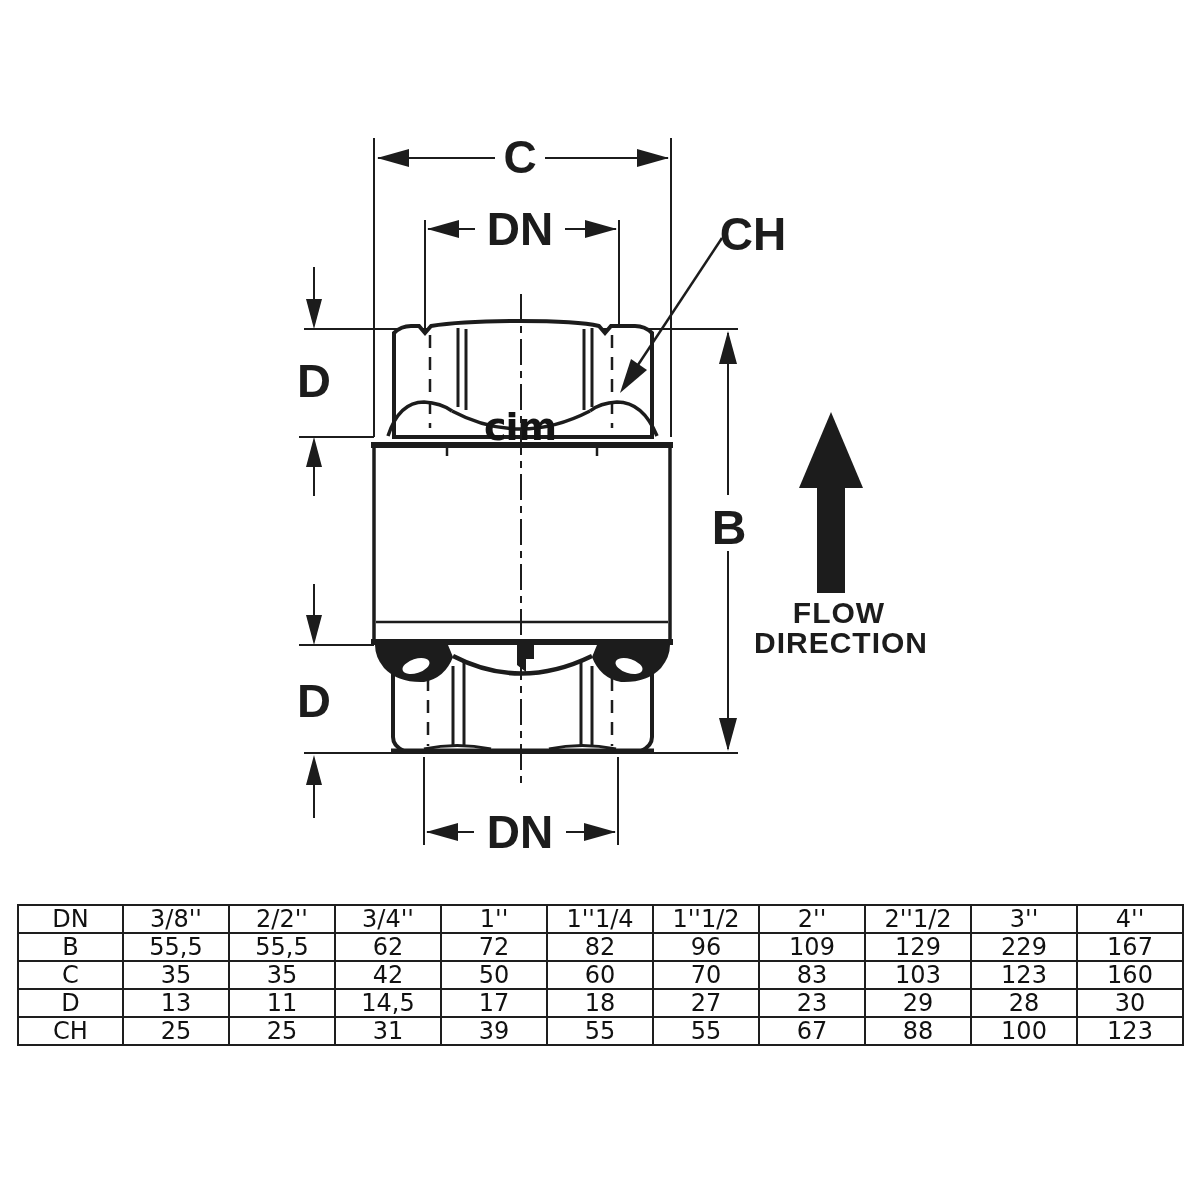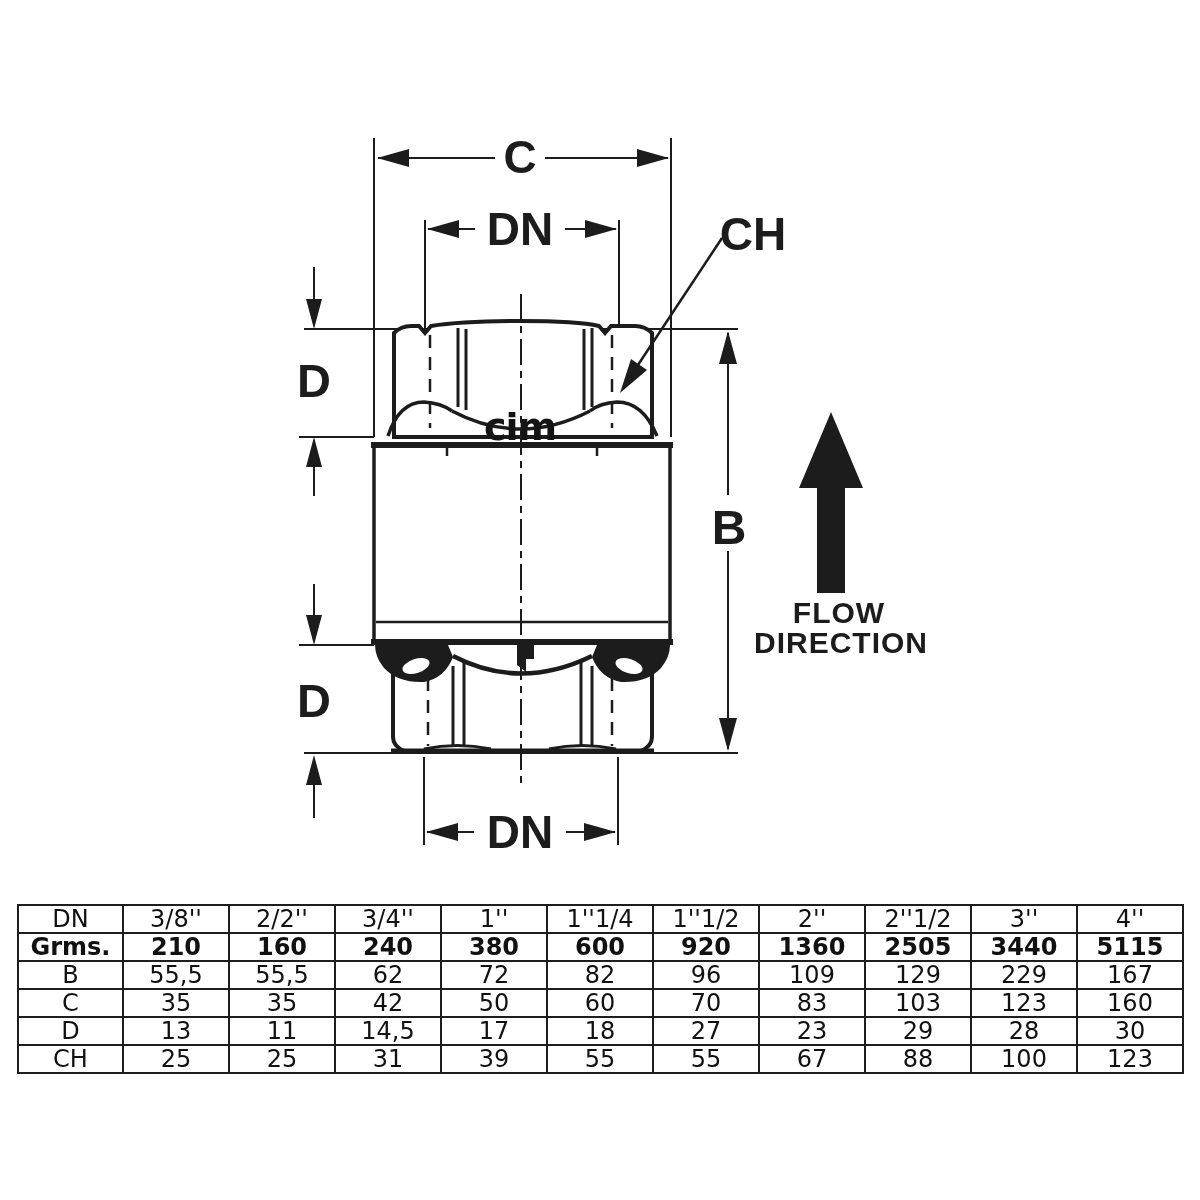--- a/index.html
+++ b/index.html
@@ -151,33 +151,20 @@
       <td>2/2''</td>
       <td>3/4''</td>
       <td>1''</td>
       <td>1''1/4</td>
       <td>1''1/2</td>
       <td>2''</td>
       <td>2''1/2</td>
       <td>3''</td>
       <td>4''</td>
     </tr>
-    <tr class="bold-row">
-      <td>Grms.</td>
-      <td>210</td>
-      <td>160</td>
-      <td>240</td>
-      <td>380</td>
-      <td>600</td>
-      <td>920</td>
-      <td>1360</td>
-      <td>2505</td>
-      <td>3440</td>
-      <td>5115</td>
-    </tr>
     <tr>
       <td>B</td>
       <td>55,5</td>
       <td>55,5</td>
       <td>62</td>
       <td>72</td>
       <td>82</td>
       <td>96</td>
       <td>109</td>
       <td>129</td>

